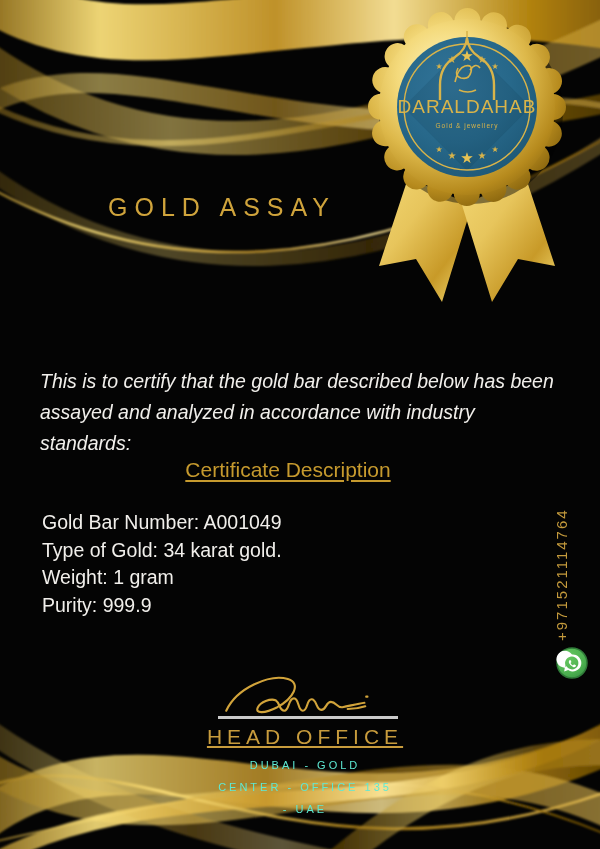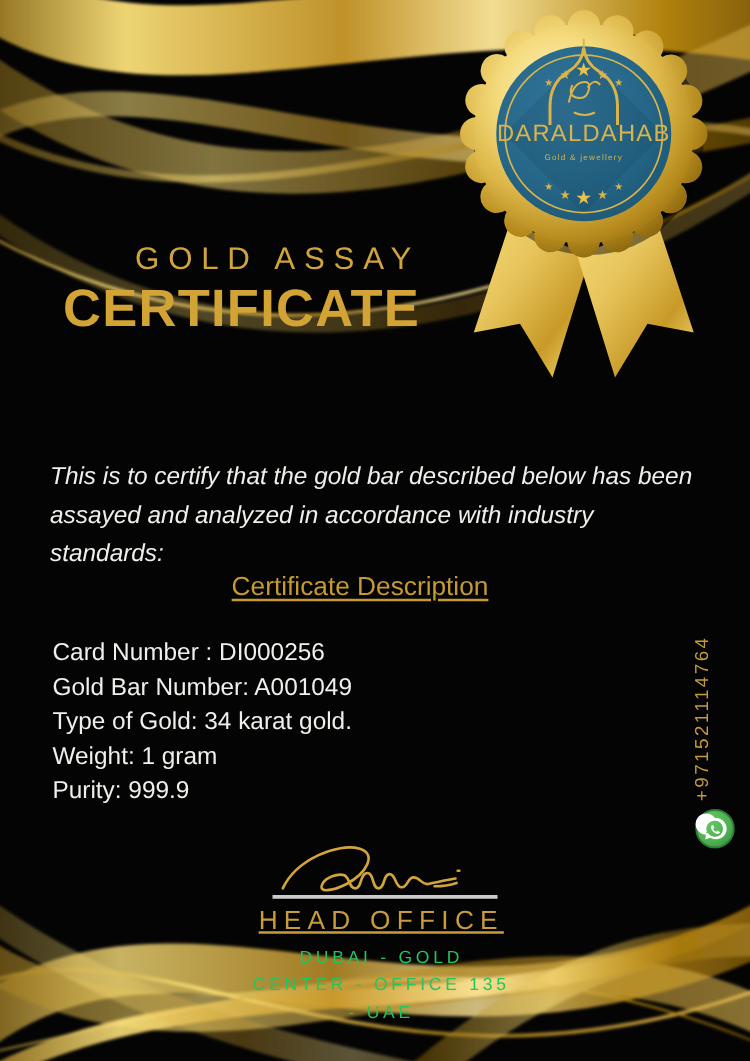--- a/index.html
+++ b/index.html
@@ -33,21 +33,21 @@
     writing-mode:vertical-rl; transform:rotate(180deg);
     color:#c49a3c; font-size:15px; letter-spacing:2px; text-align:center;
   }
   .wa{position:absolute; left:556px; top:647px; width:32px; height:32px; z-index:4;}
 
   .signature-wrap{position:absolute; left:219px; top:672px; z-index:2;}
   .sig-line{position:absolute; left:218px; top:716px; width:180px; height:3px; background:#cbcbcb; z-index:2;}
 
   .footer{position:absolute; left:150px; top:725px; width:310px; text-align:center; z-index:4;}
   .office-title{color:#c89c3d; font-size:21px; letter-spacing:5px; font-weight:400;text-decoration:underline;}
-  .addr{color:#22c55e; font-size:14px; letter-spacing:3px; line-height:22px; margin-top:5px;}
+  .addr{color:#5eead4; font-size:11px; letter-spacing:3px; line-height:22px; margin-top:5px;}
 </style>
 </head>
 <body>
 
 <div class="page">
 
   <svg class="waves waves-top" width="600" height="340" viewBox="0 0 600 340">
     <defs>
       <linearGradient id="wg1" x1="0" y1="0" x2="1" y2="0">
         <stop offset="0" stop-color="#7a5606"></stop>
@@ -149,29 +149,27 @@
         <path d="M 118 70 q 6 -8 10 -2 M 107 90 q 9 4 17 0" stroke-width="1.6"></path>
       </g>
 
       <text x="115" y="113" text-anchor="middle" font-size="19" letter-spacing="1" fill="#d9b44a" font-family="Liberation Sans, sans-serif">DARALDAHAB</text>
       <text x="115" y="128" text-anchor="middle" font-size="6.5" letter-spacing="1" fill="#d9b44a" font-family="Liberation Sans, sans-serif">Gold &amp; jewellery</text>
     </svg>
   </div>
 
   <div class="title-block">
     <div class="subtitle">GOLD ASSAY</div>
-    <div class="main-title">CERTIFICATE</div>
   </div>
 
   <p class="intro">This is to certify that the gold bar described below has been assayed and analyzed in accordance with industry standards:</p>
 
   <div class="section-heading">Certificate Description</div>
 
   <div class="details">
-    <div>Card Number : DI000256</div>
     <div>Gold Bar Number: A001049</div>
     <div>Type of Gold: 34 karat gold.</div>
     <div>Weight: 1 gram</div>
     <div>Purity: 999.9</div>
   </div>
 
   <div class="phone-vertical">+971521114764</div>
 
   <div class="wa">
     <svg width="32" height="32" viewBox="0 0 32 32">

